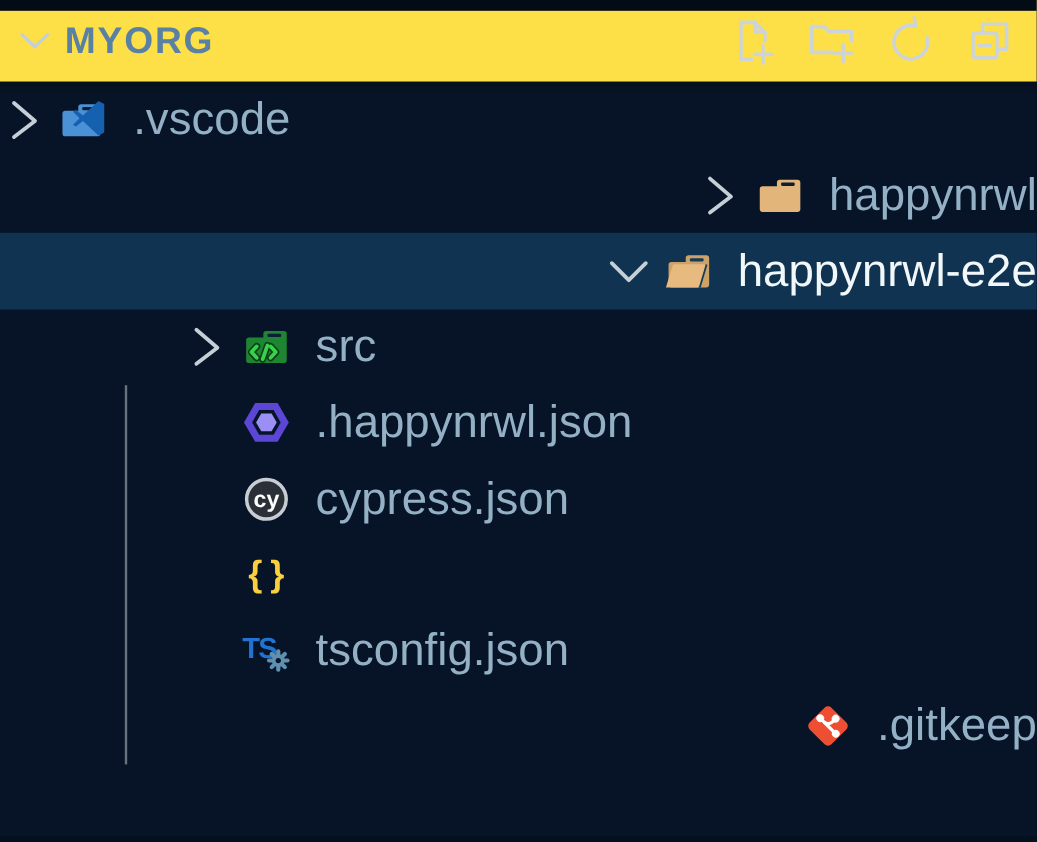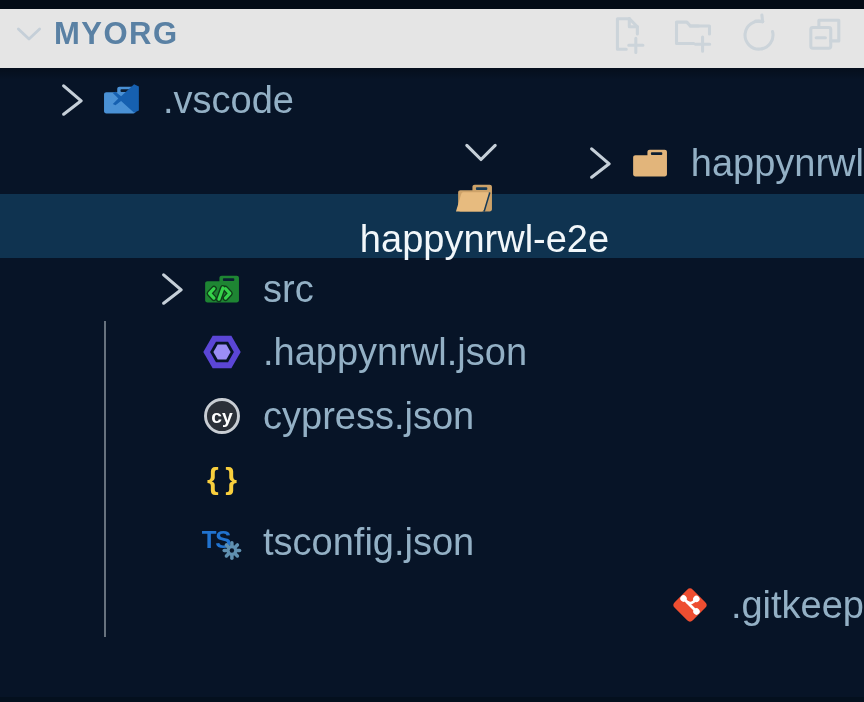--- a/index.html
+++ b/index.html
@@ -6,40 +6,40 @@
   body{
     width:864px;height:702px;overflow:hidden;position:relative;
     background:#071427;
     font-family:"Liberation Sans", sans-serif;
     -webkit-font-smoothing:antialiased;
   }
   .panel{position:absolute;inset:0;}
   
   .hdr{
     position:relative;height:68px;display:flex;align-items:center;
-    background:#e5e5e5;padding:0 14px 0 12px;box-sizing:border-box;
+    background:#fde047;padding:0 14px 0 12px;box-sizing:border-box;
   }
   .top-edge{position:absolute;top:0;left:0;right:0;height:9px;background:#030b16;}
   .hdr-shadow{position:absolute;top:68px;left:0;right:0;height:12px;
     background:linear-gradient(rgba(0,0,0,.28),rgba(0,0,0,0));pointer-events:none;}
   .hdr .title{
     font-size:31px;font-weight:700;letter-spacing:1.5px;color:#5a81a4;margin-left:8px;
   }
   .hdr .actions{margin-left:auto;display:flex;align-items:center;gap:16px;}
   .act-btn{width:50px;height:50px;display:flex;align-items:center;justify-content:center;
     background:none;border:none;padding:0;cursor:pointer;}
   .act-btn svg{width:46px;height:46px;stroke:#ccd4da;fill:none;
     stroke-width:1.6;stroke-linecap:round;stroke-linejoin:round;}
   
   .tree{position:absolute;top:68px;left:0;right:0;bottom:0;}
   .row{height:63.2px;display:flex;align-items:center;box-sizing:border-box;cursor:pointer;}
-  .lvl1{padding-left:52px;}
+  .lvl1{}
   .lvl2{padding-left:105px;justify-content:flex-end;}
   .lvl3{padding-left:152px;}
-  .row.selected{background:#0f3350;flex-direction:column;}
+  .row.selected{background:#0f3350;}
   .twisty{width:48px;height:48px;flex:0 0 48px;display:flex;align-items:center;}
   .twisty svg{width:40px;height:40px;stroke:#c5cfd8;fill:none;stroke-width:1.9;
     stroke-linecap:round;stroke-linejoin:round;}
   .fi{width:44px;height:44px;flex:0 0 44px;margin-right:19px;display:flex;}
   .fi svg{width:44px;height:44px;}
   .lbl{font-size:38px;color:#93b0c5;white-space:nowrap;line-height:1;}
   .selected .lbl{color:#f2f7fa;}
   .guide{position:absolute;left:104px;top:253px;width:2px;height:316px;
     background:#78838e;opacity:.85;}
   .bottom-edge{position:absolute;left:0;right:0;bottom:0;height:5px;background:#04101e;}

